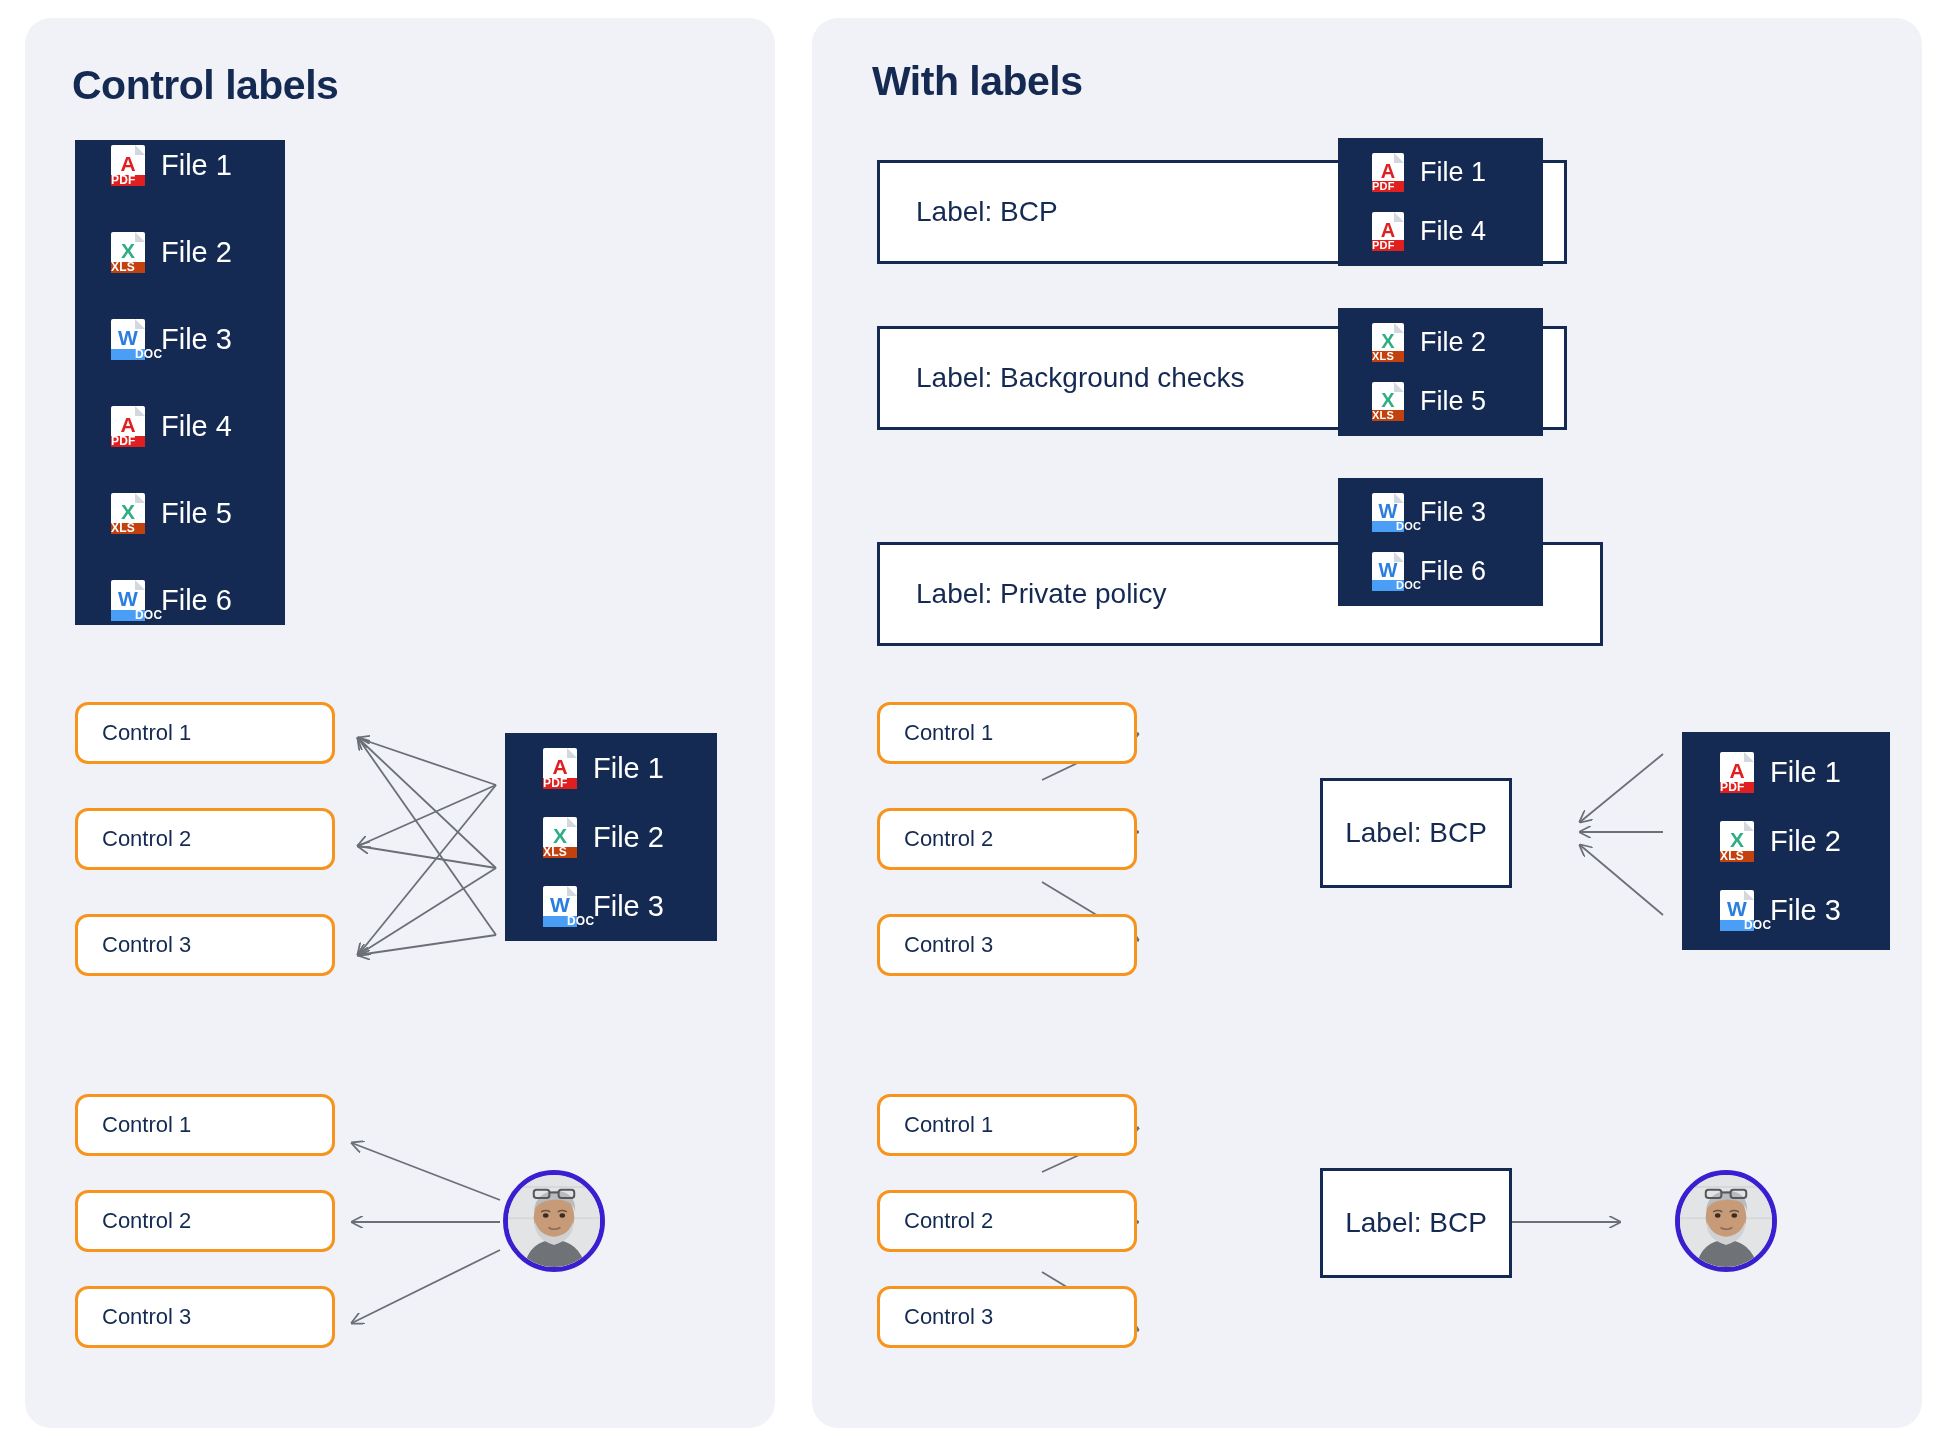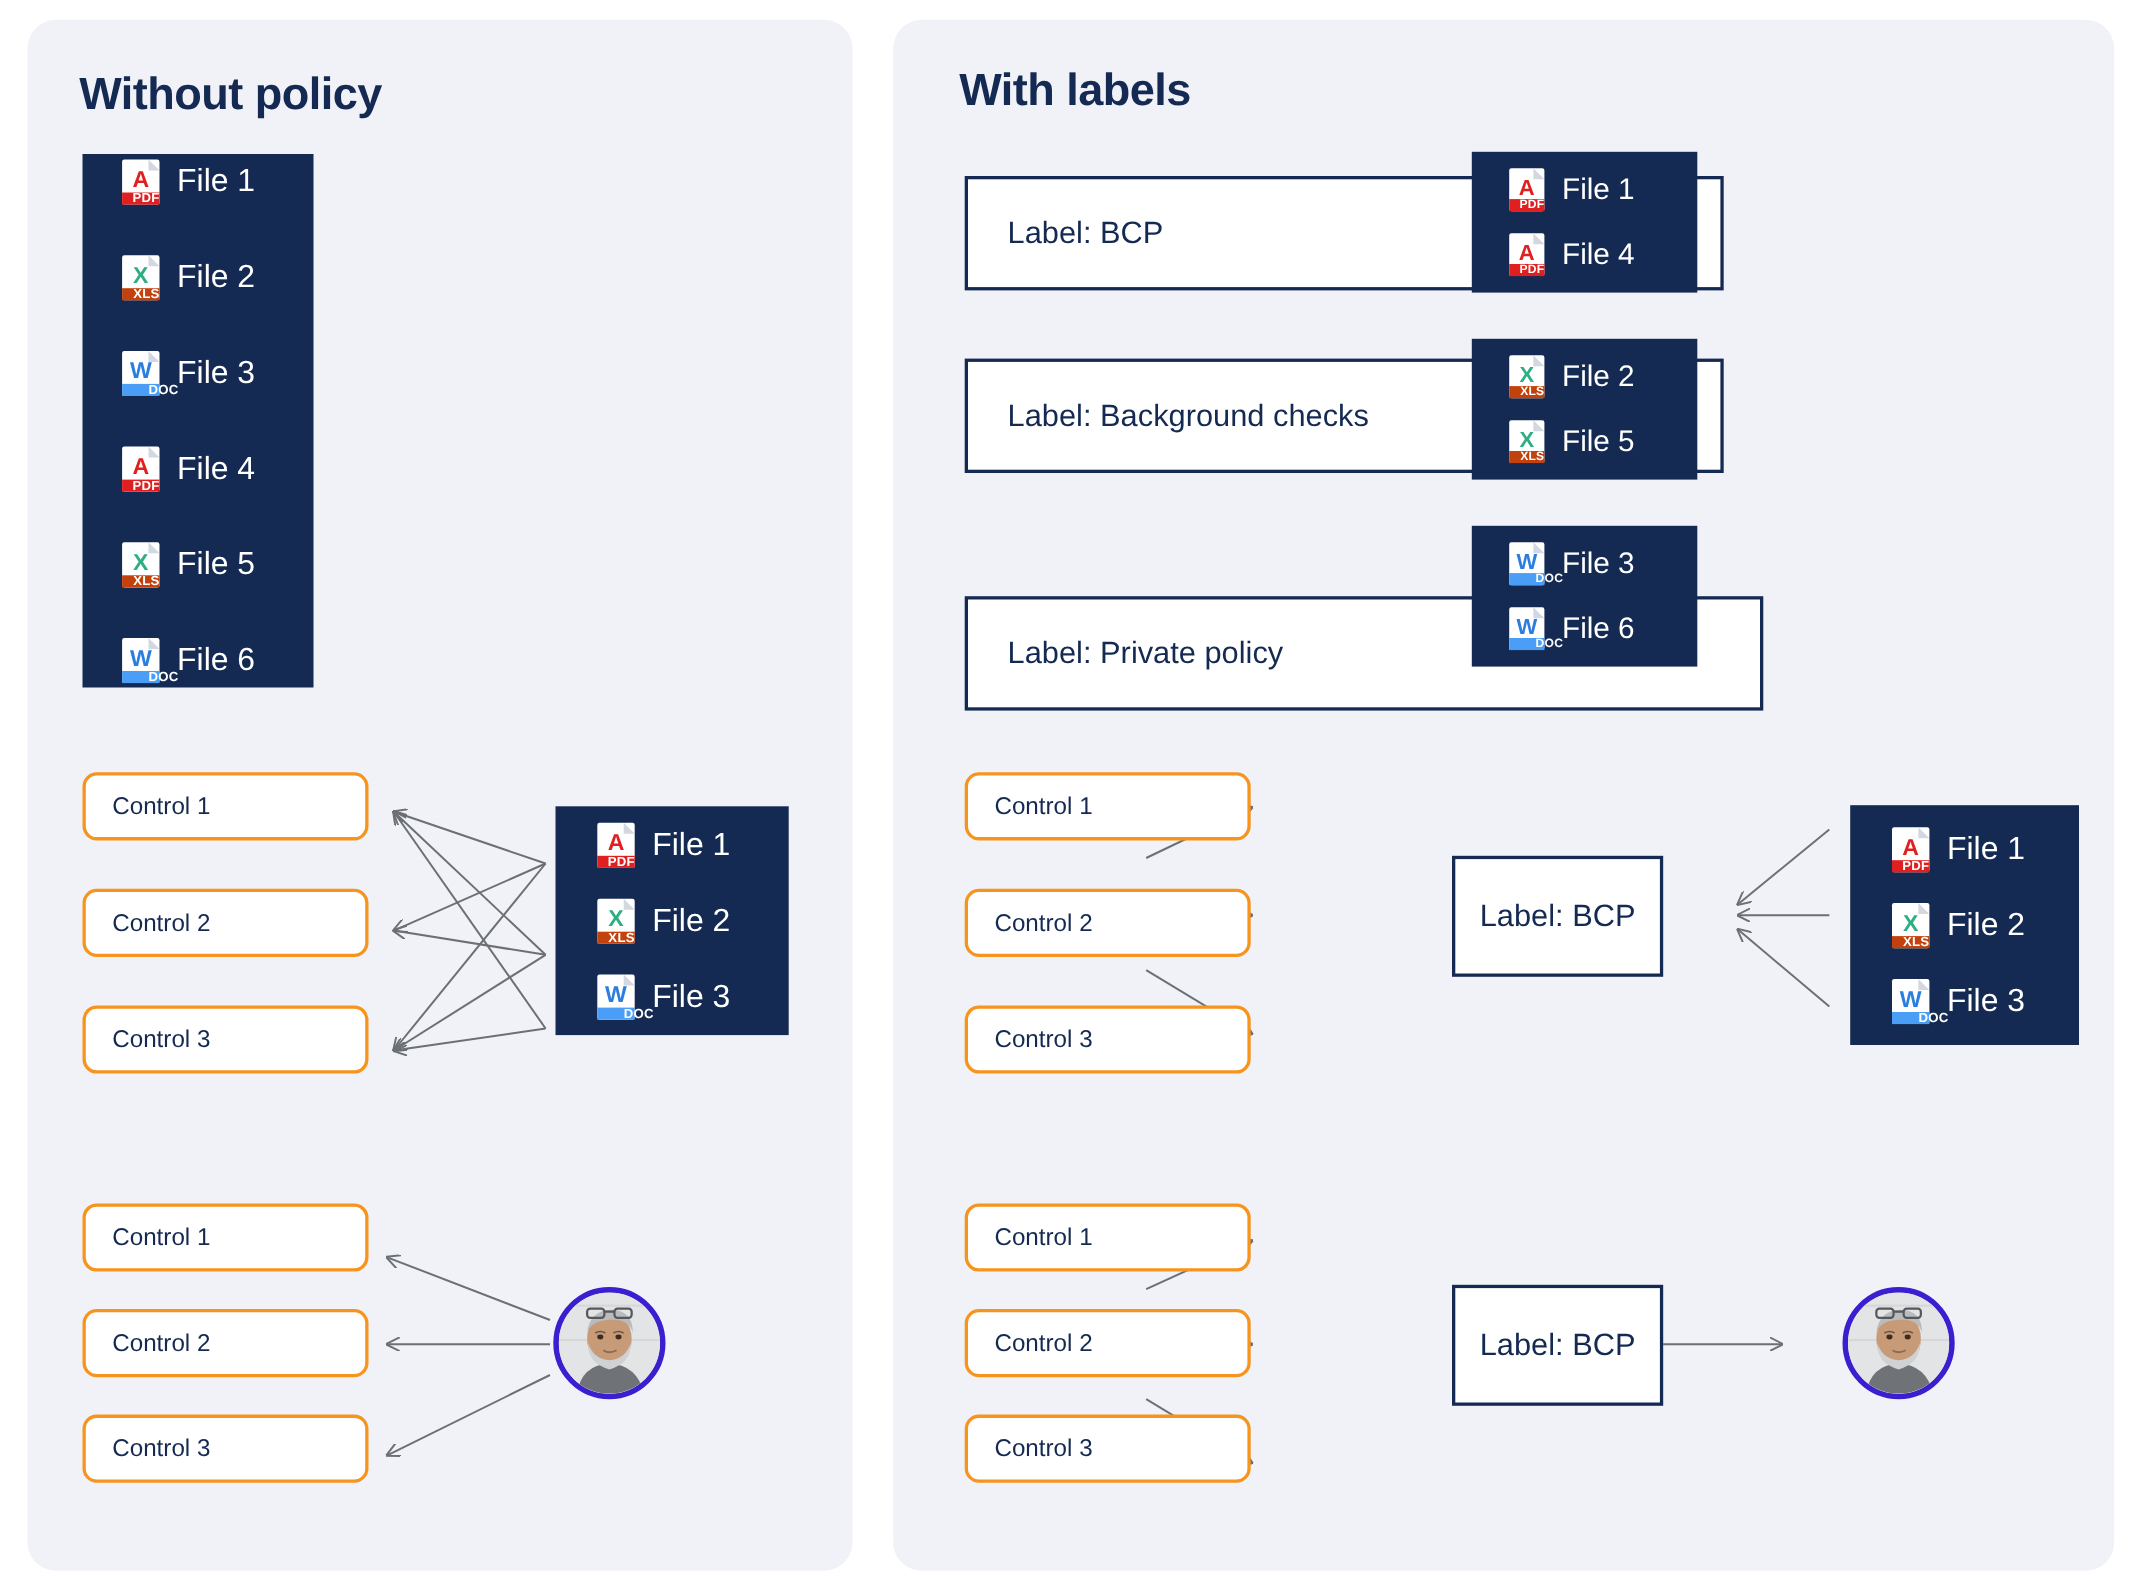--- a/index.html
+++ b/index.html
@@ -67,21 +67,21 @@
     left: 0; right: 0;
     text-align: center;
     font-weight: 700;
     line-height: 1;
   }
   .fileicon .banner {
     position: absolute;
     left: 0;
     color: #ffffff;
     font-weight: 700;
-    text-align: right;
+    text-align: left;
     line-height: 1;
     letter-spacing: 0.2px;
     margin-top: 24px;
   }
   .fileicon.pdf .banner { background: #e02020; }
   .fileicon.xls .banner { background: #c2410c; }
   .fileicon.doc .banner { background: #4a9ef5; padding-left: 24px; }
   .fileicon.pdf .glyph  { color: #e02020; }
   .fileicon.xls .glyph  { color: #2fae86; }
   .fileicon.doc .glyph  { color: #2b7ee0; }
@@ -150,21 +150,21 @@
   }
 </style>
 </head>
 <body>
 
 <div id="stage">
 
   <div class="panel" id="panel-left"></div>
   <div class="panel" id="panel-right"></div>
 
-  <div class="panel-title" id="title-left">Without policy</div>
+  <div class="panel-title" id="title-left">Control labels</div>
   <div class="panel-title" id="title-right">With labels</div>
 
   <svg class="arrows" viewBox="0 0 1948 1444">
     <defs>
       <marker id="ah" viewBox="0 0 10 10" refX="9" refY="5" markerWidth="7" markerHeight="7" orient="auto-start-reverse">
         <path d="M 0 0 L 10 5 L 0 10" fill="none" stroke="#6b6f76" stroke-width="1.4"></path>
       </marker>
     </defs>
     <g stroke="#6b6f76" stroke-width="1.8" fill="none" marker-end="url(#ah)">
 

